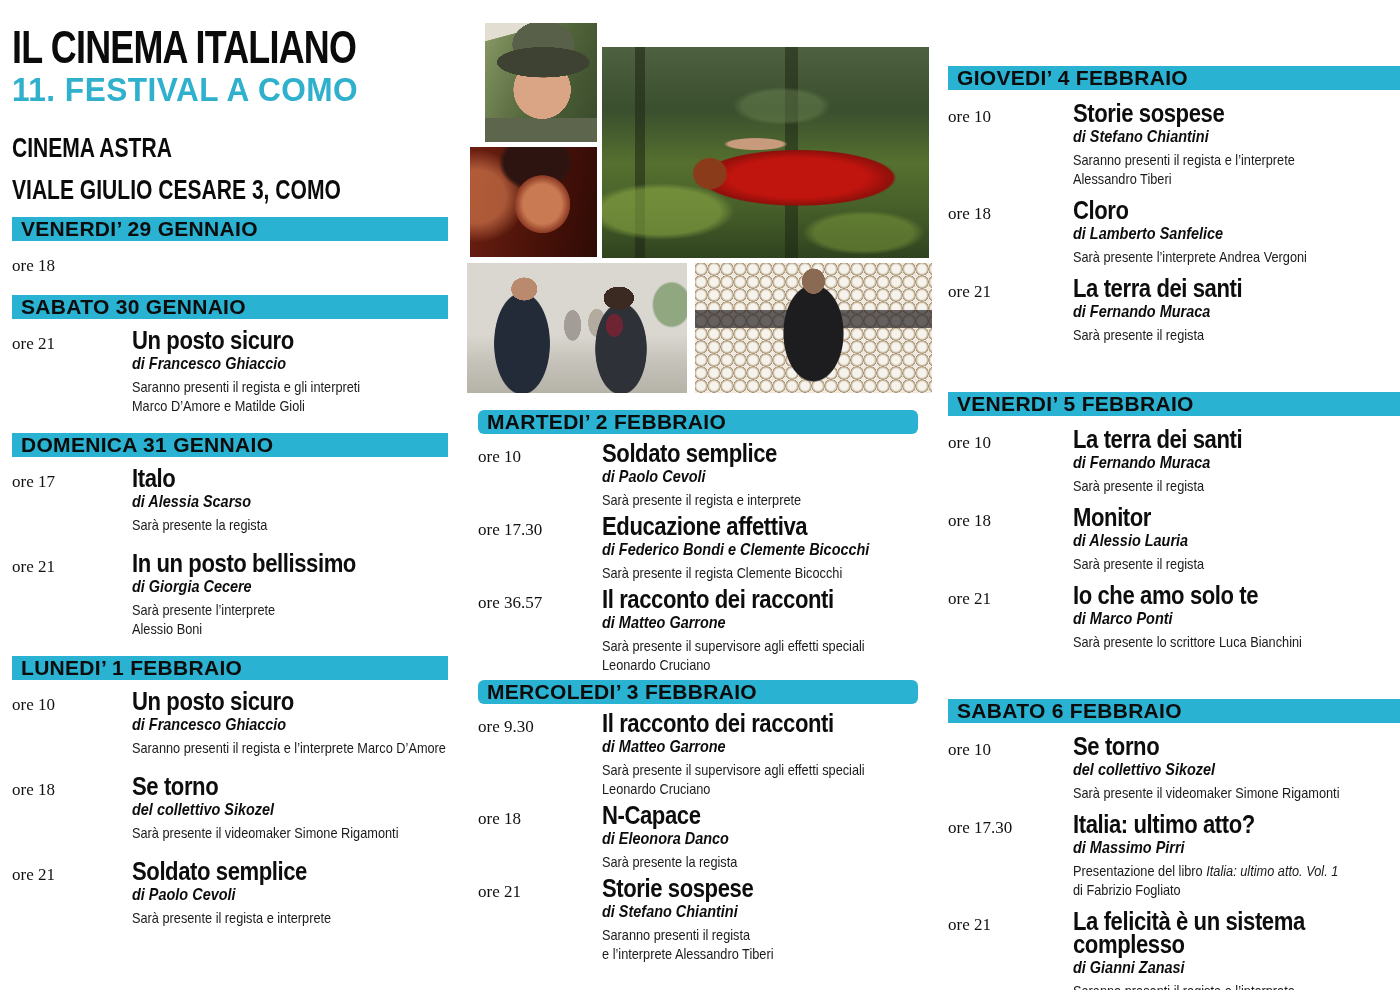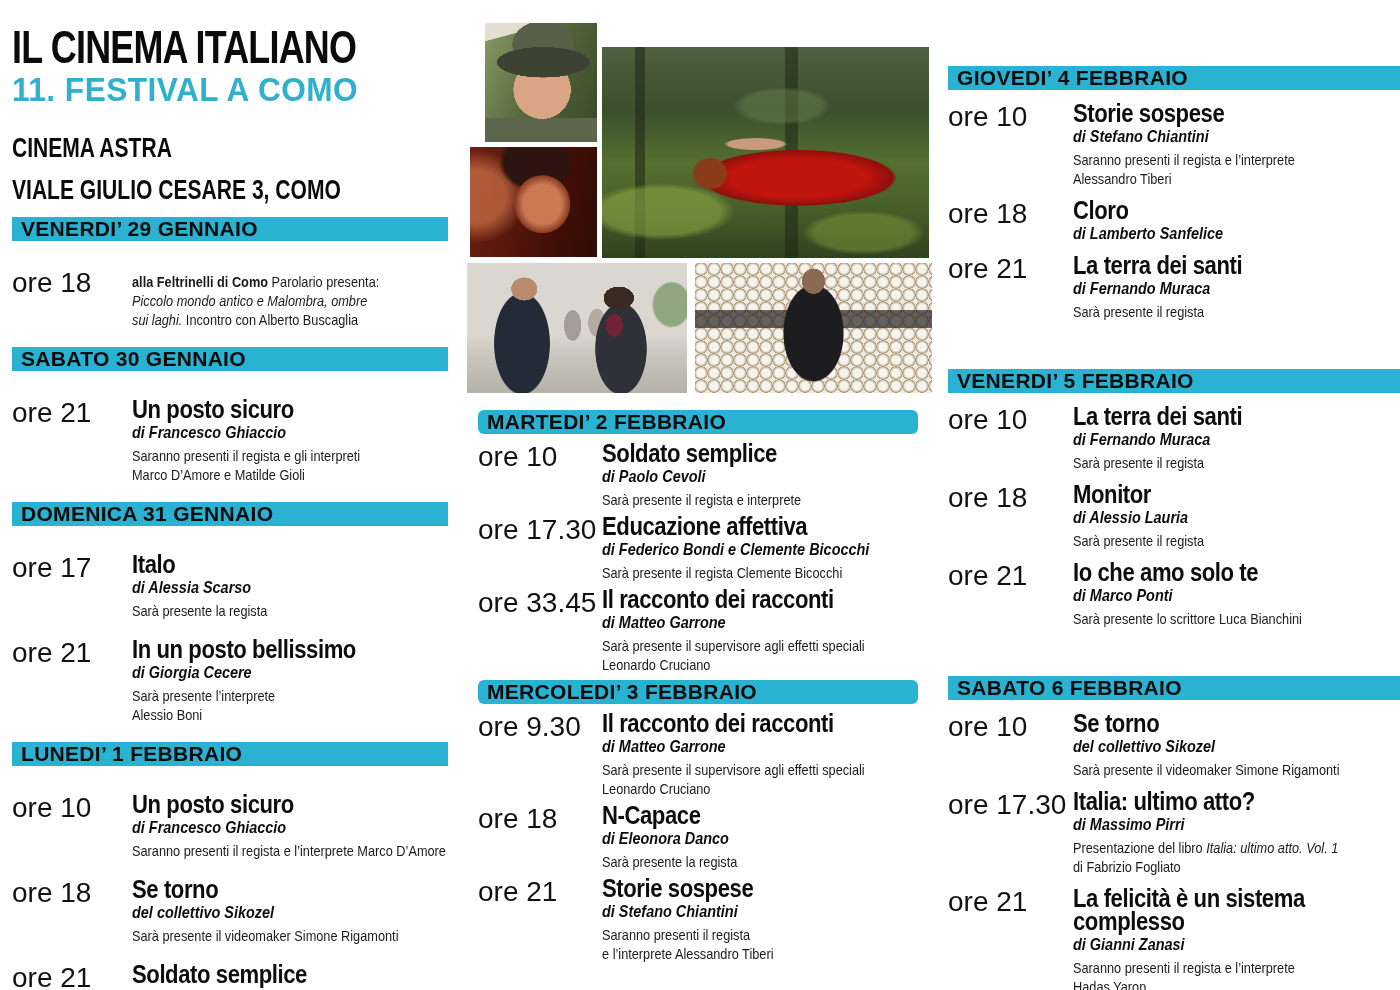--- a/index.html
+++ b/index.html
@@ -26,34 +26,34 @@
     color:var(--accent,#2fb0cd); letter-spacing:.5px;
   }
   .venue { margin-top:30px; font-size:27px; font-weight:bold; line-height:26px;
     white-space:nowrap; transform:scaleX(.78); transform-origin:0 0; color:#0b0b0b;}
   .addr  { margin-top:16px; font-size:27px; font-weight:bold; line-height:26px;
     white-space:nowrap; transform:scaleX(.78); transform-origin:0 0; color:#0b0b0b;}
   .addr  { margin-bottom:14px; }
 
   
   .day-bar {
-    background:var(--bar,#29b2d2); height:24px; margin-bottom:27px;
+    background:var(--bar,#29b2d2); height:24px; margin-bottom:10px;
     display:flex; align-items:center; padding:0 9px;
     font-size:21px; font-weight:bold; letter-spacing:.3px; color:#0c0c0c;
     white-space:nowrap;
   }
   #col-middle .day-bar { margin-bottom:8px;border-radius:6px; }
   #col-right  .day-bar { margin-bottom:12px;margin-top:48px; }
 
   
   .event { display:flex; align-items:flex-start; }
   #col-left   .event { margin-bottom:18px; }
   #col-middle .event { margin-bottom:6px; }
   #col-right  .event { margin-bottom:11px; }
-  .time { flex:none; width:120px; font-size:28px; line-height:23px; padding-top:3px; color:#111; }
+  .time { flex:none; width:120px; font-size:17px; line-height:23px; padding-top:3px; color:#111;font-family:Liberation Serif, serif; }
   #col-middle .time { width:124px; }
   #col-right  .time { width:125px; }
   .content { flex:1 1 auto; min-width:0; }
   .ftitle {
     font-size:26px; font-weight:bold; line-height:23px; letter-spacing:-.5px;
     white-space:nowrap; transform:scaleX(.85); transform-origin:0 0; color:#0d0d0d;
   }
   .byline {
     margin-top:3px; font-size:17px; font-weight:bold; font-style:italic; line-height:18px;
     white-space:nowrap; transform:scaleX(.85); transform-origin:0 0; color:#0d0d0d;
@@ -139,27 +139,20 @@
 
   <div class="col" id="col-left">
     <h1 class="title">IL CINEMA ITALIANO</h1>
     <div class="subtitle">11. FESTIVAL A COMO</div>
     <div class="venue">CINEMA ASTRA</div>
     <div class="addr">VIALE GIULIO CESARE 3, COMO</div>
   <section class="day">
         <div class="day-bar">VENERDI’ 29 GENNAIO</div>
         <div class="event">
           <div class="time">ore 18</div>
-          <div class="content">
-            <div class="notes">
-              <div class="note"><span class="seg-b">alla Feltrinelli di Como</span><span> Parolario presenta:</span></div>
-              <div class="note"><span class="seg-i">Piccolo mondo antico e Malombra, ombre</span></div>
-              <div class="note"><span class="seg-i">sui laghi.</span><span> Incontro con Alberto Buscaglia</span></div>
-            </div>
-          </div>
         </div>
       </section>
       <section class="day">
         <div class="day-bar">SABATO 30 GENNAIO</div>
         <div class="event">
           <div class="time">ore 21</div>
           <div class="content">
             <div class="ftitle">Un posto sicuro</div>
             <div class="byline">di Francesco Ghiaccio</div>
             <div class="notes">
@@ -245,21 +238,21 @@
           <div class="time">ore 17.30</div>
           <div class="content">
             <div class="ftitle">Educazione affettiva</div>
             <div class="byline">di Federico Bondi e Clemente Bicocchi</div>
             <div class="notes">
               <div class="note"><span>Sarà presente il regista Clemente Bicocchi</span></div>
             </div>
           </div>
         </div>
         <div class="event">
-          <div class="time">ore 33.45</div>
+          <div class="time">ore 36.57</div>
           <div class="content">
             <div class="ftitle">Il racconto dei racconti</div>
             <div class="byline">di Matteo Garrone</div>
             <div class="notes">
               <div class="note"><span>Sarà presente il supervisore agli effetti speciali</span></div>
               <div class="note"><span>Leonardo Cruciano</span></div>
             </div>
           </div>
         </div>
       </section>
@@ -311,20 +304,23 @@
               <div class="note"><span>Saranno presenti il regista e l’interprete</span></div>
               <div class="note"><span>Alessandro Tiberi</span></div>
             </div>
           </div>
         </div>
         <div class="event">
           <div class="time">ore 18</div>
           <div class="content">
             <div class="ftitle">Cloro</div>
             <div class="byline">di Lamberto Sanfelice</div>
+            <div class="notes">
+              <div class="note"><span>Sarà presente l’interprete Andrea Vergoni</span></div>
+            </div>
           </div>
         </div>
         <div class="event">
           <div class="time">ore 21</div>
           <div class="content">
             <div class="ftitle">La terra dei santi</div>
             <div class="byline">di Fernando Muraca</div>
             <div class="notes">
               <div class="note"><span>Sarà presente il regista</span></div>
             </div>

